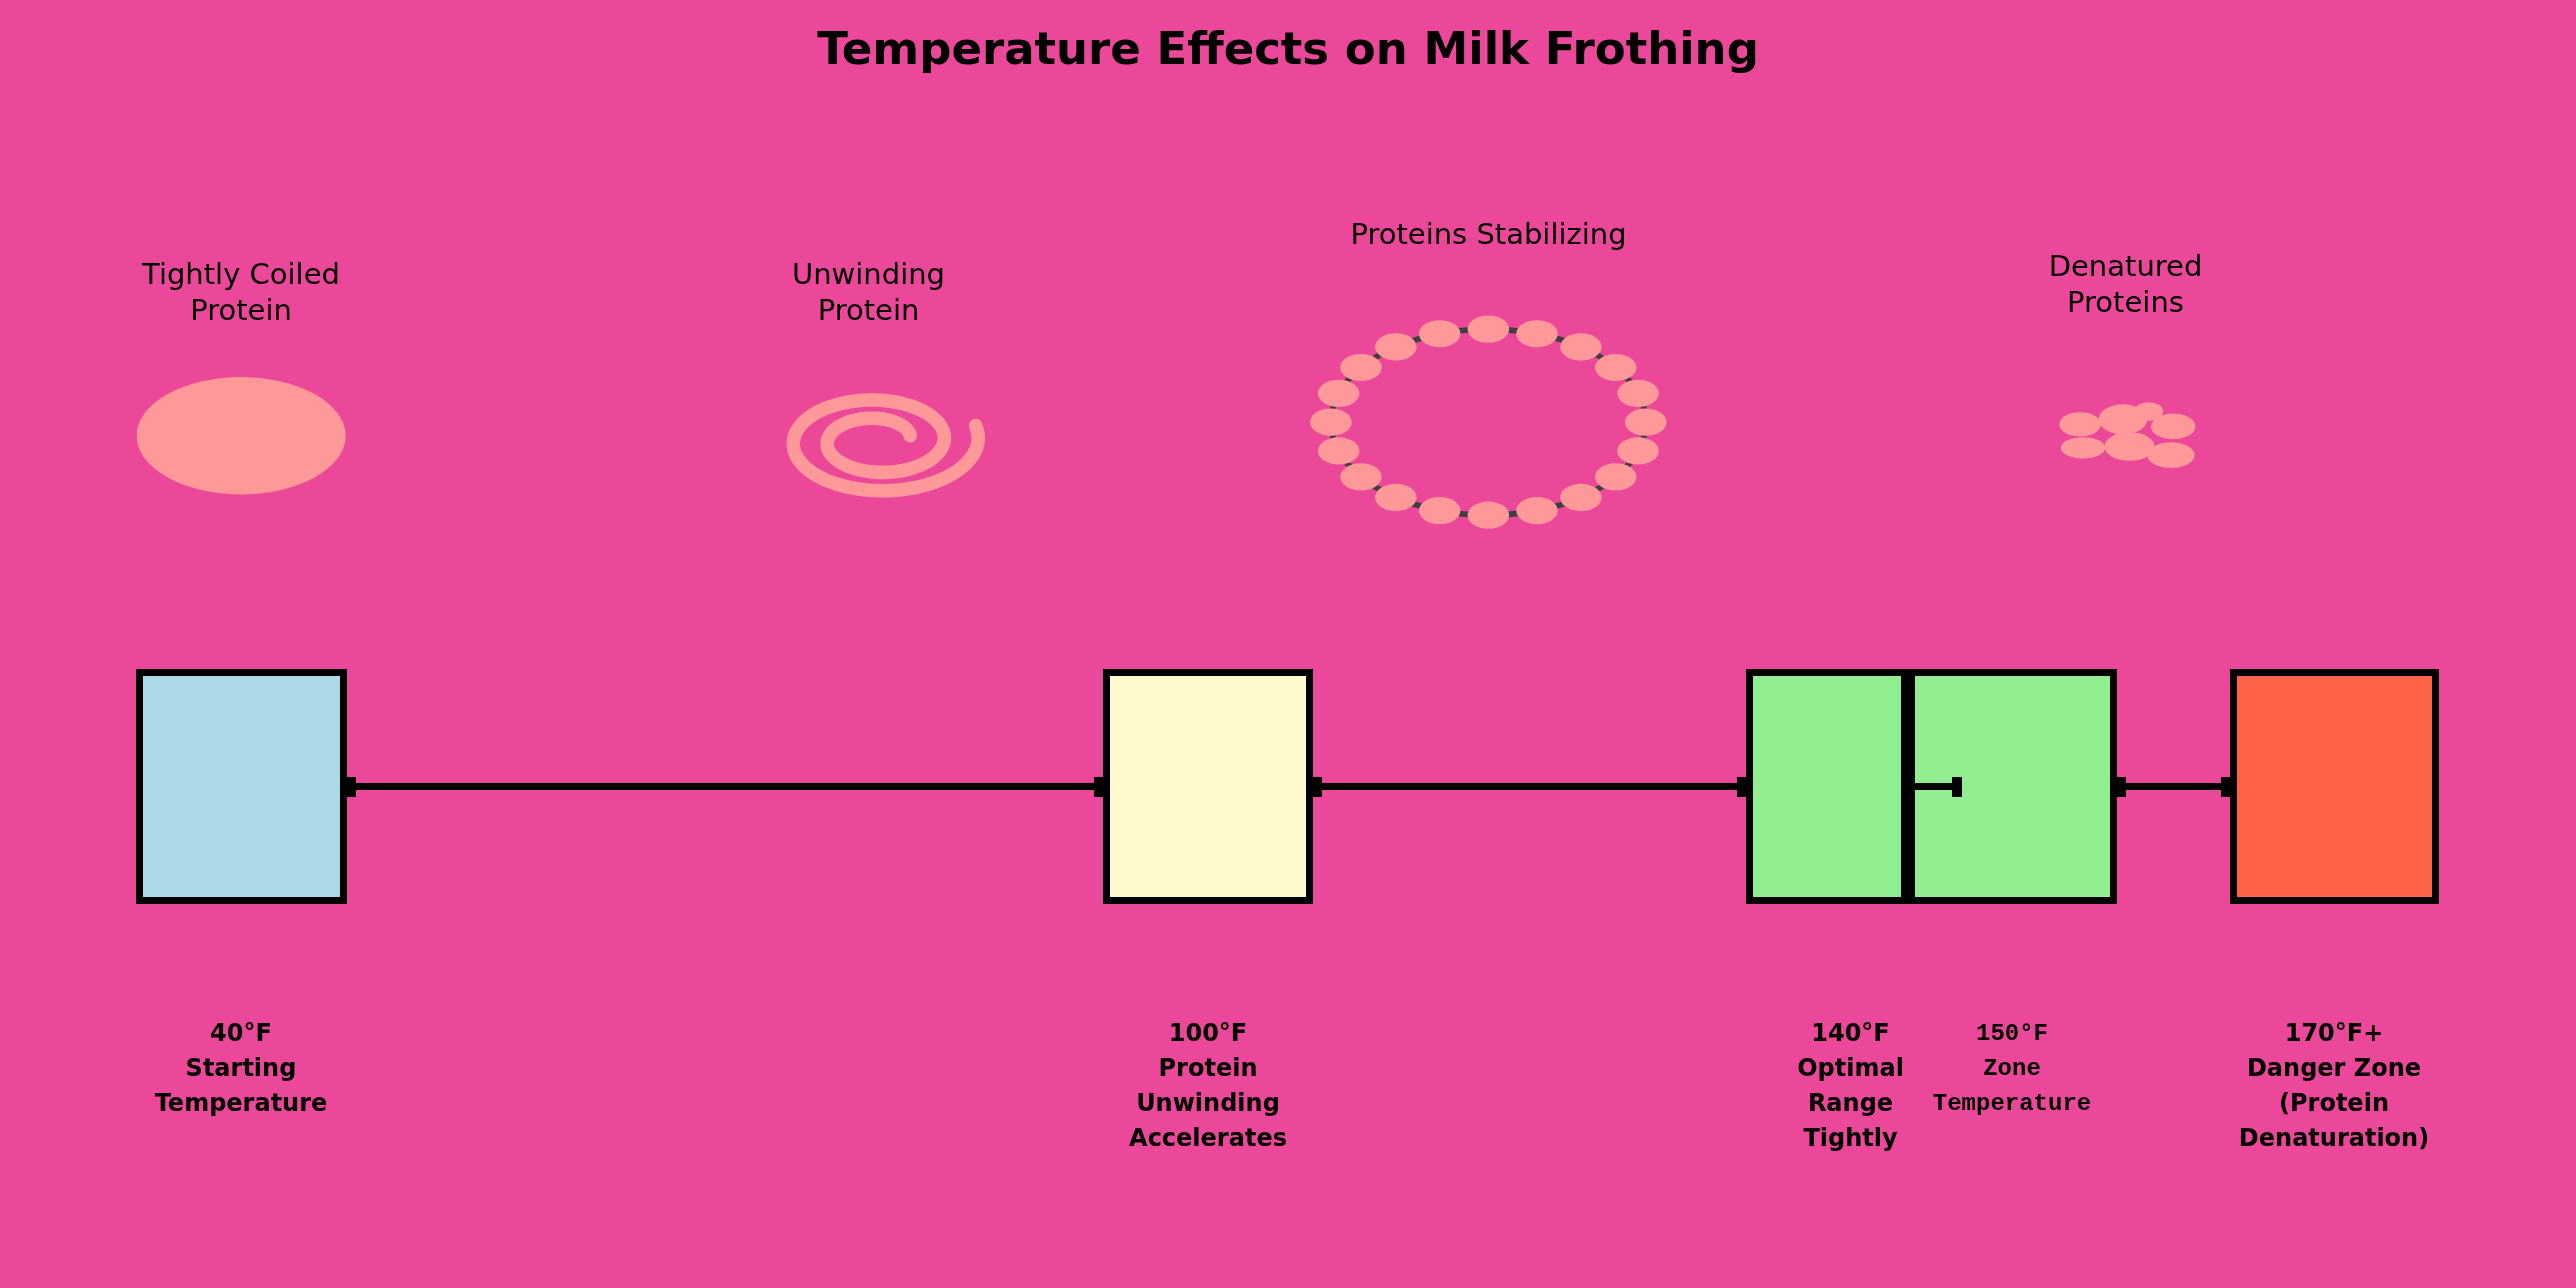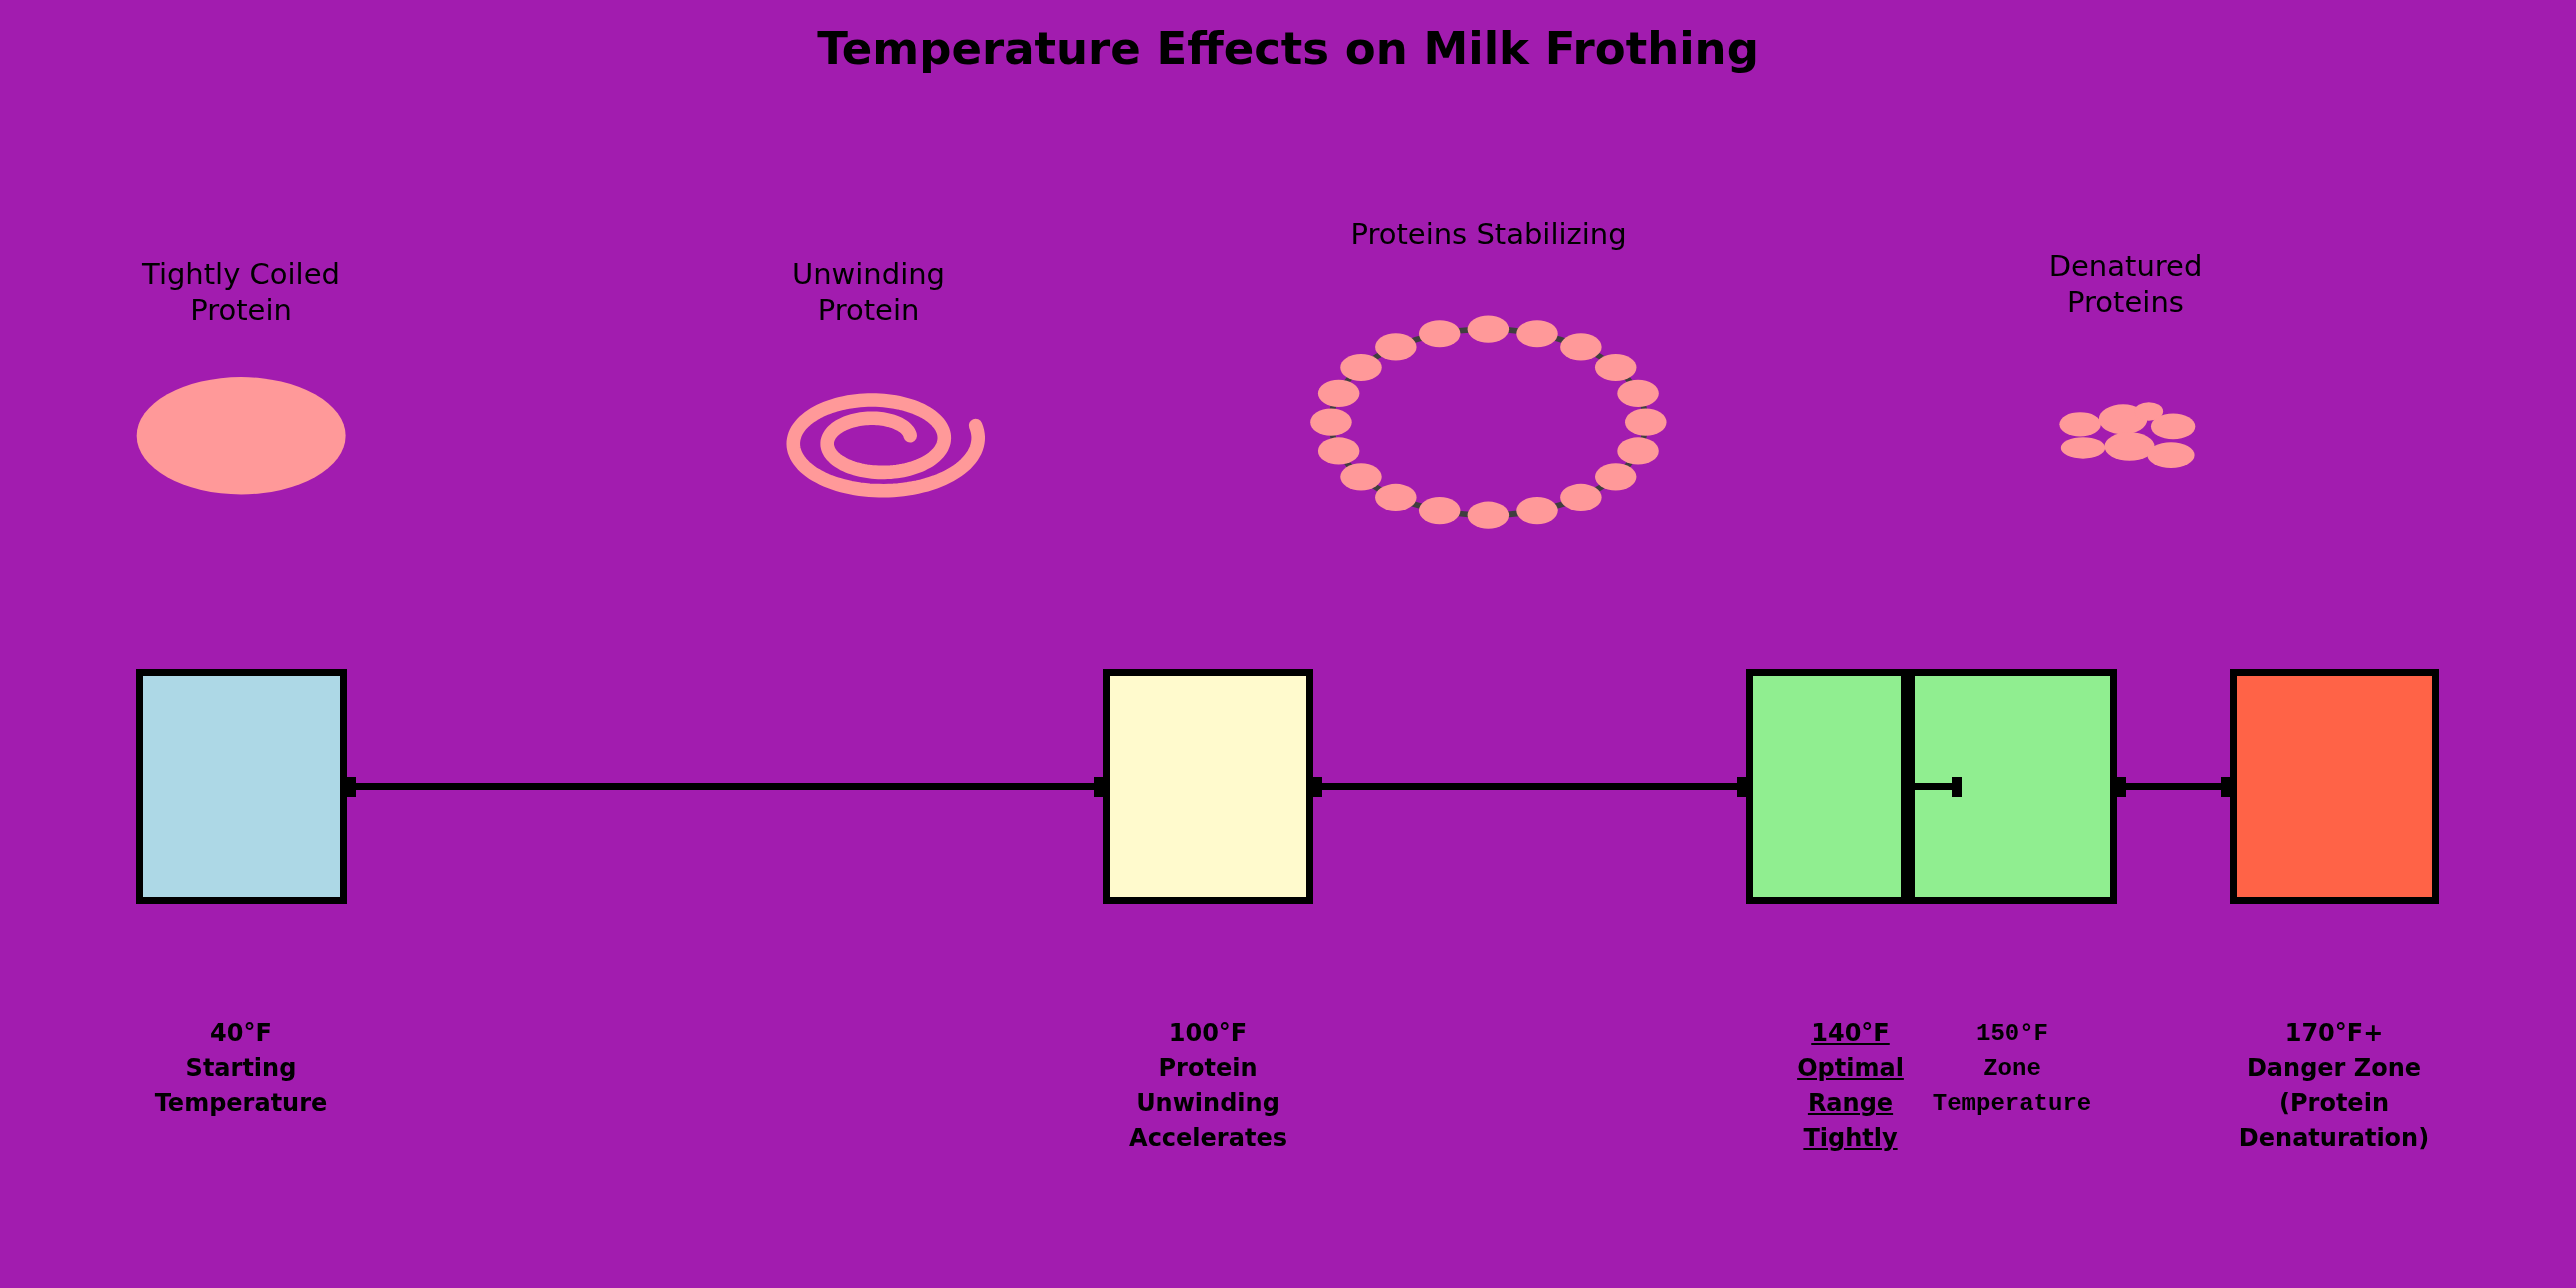--- a/index.html
+++ b/index.html
@@ -8,21 +8,21 @@
     width: 2576px;
     height: 1288px;
     background: #ffffff;
     font-family: "DejaVu Sans", "Liberation Sans", sans-serif;
     overflow: hidden;
   }
   .canvas {
     position: relative;
     width: 2576px;
     height: 1288px;
-    background: #a21caf;
+    background: #ec4899;
   }
   .title {
     position: absolute;
     left: 0; top: 21.5px;
     width: 2576px;
     text-align: center;
     font-size: 45px;
     font-weight: 700;
     color: #000000;
   }
@@ -162,21 +162,21 @@
     <div>Temperature</div>
   </div>
 
   <div class="caption" style="left:1065px; width:286px;">
     <div>100°F</div>
     <div>Protein</div>
     <div>Unwinding</div>
     <div>Accelerates</div>
   </div>
 
-  <div class="caption" style="left:1729px; width:243px;text-decoration:underline;">
+  <div class="caption" style="left:1729px; width:243px;">
     <div>140°F</div>
     <div>Optimal</div>
     <div>Range</div>
     <div>Tightly</div>
   </div>
 
   <div class="caption" style="left:1883px; width:258px;font-family:Liberation Mono, monospace;">
     <div>150°F</div>
     <div>Zone</div>
     <div>Temperature</div>

